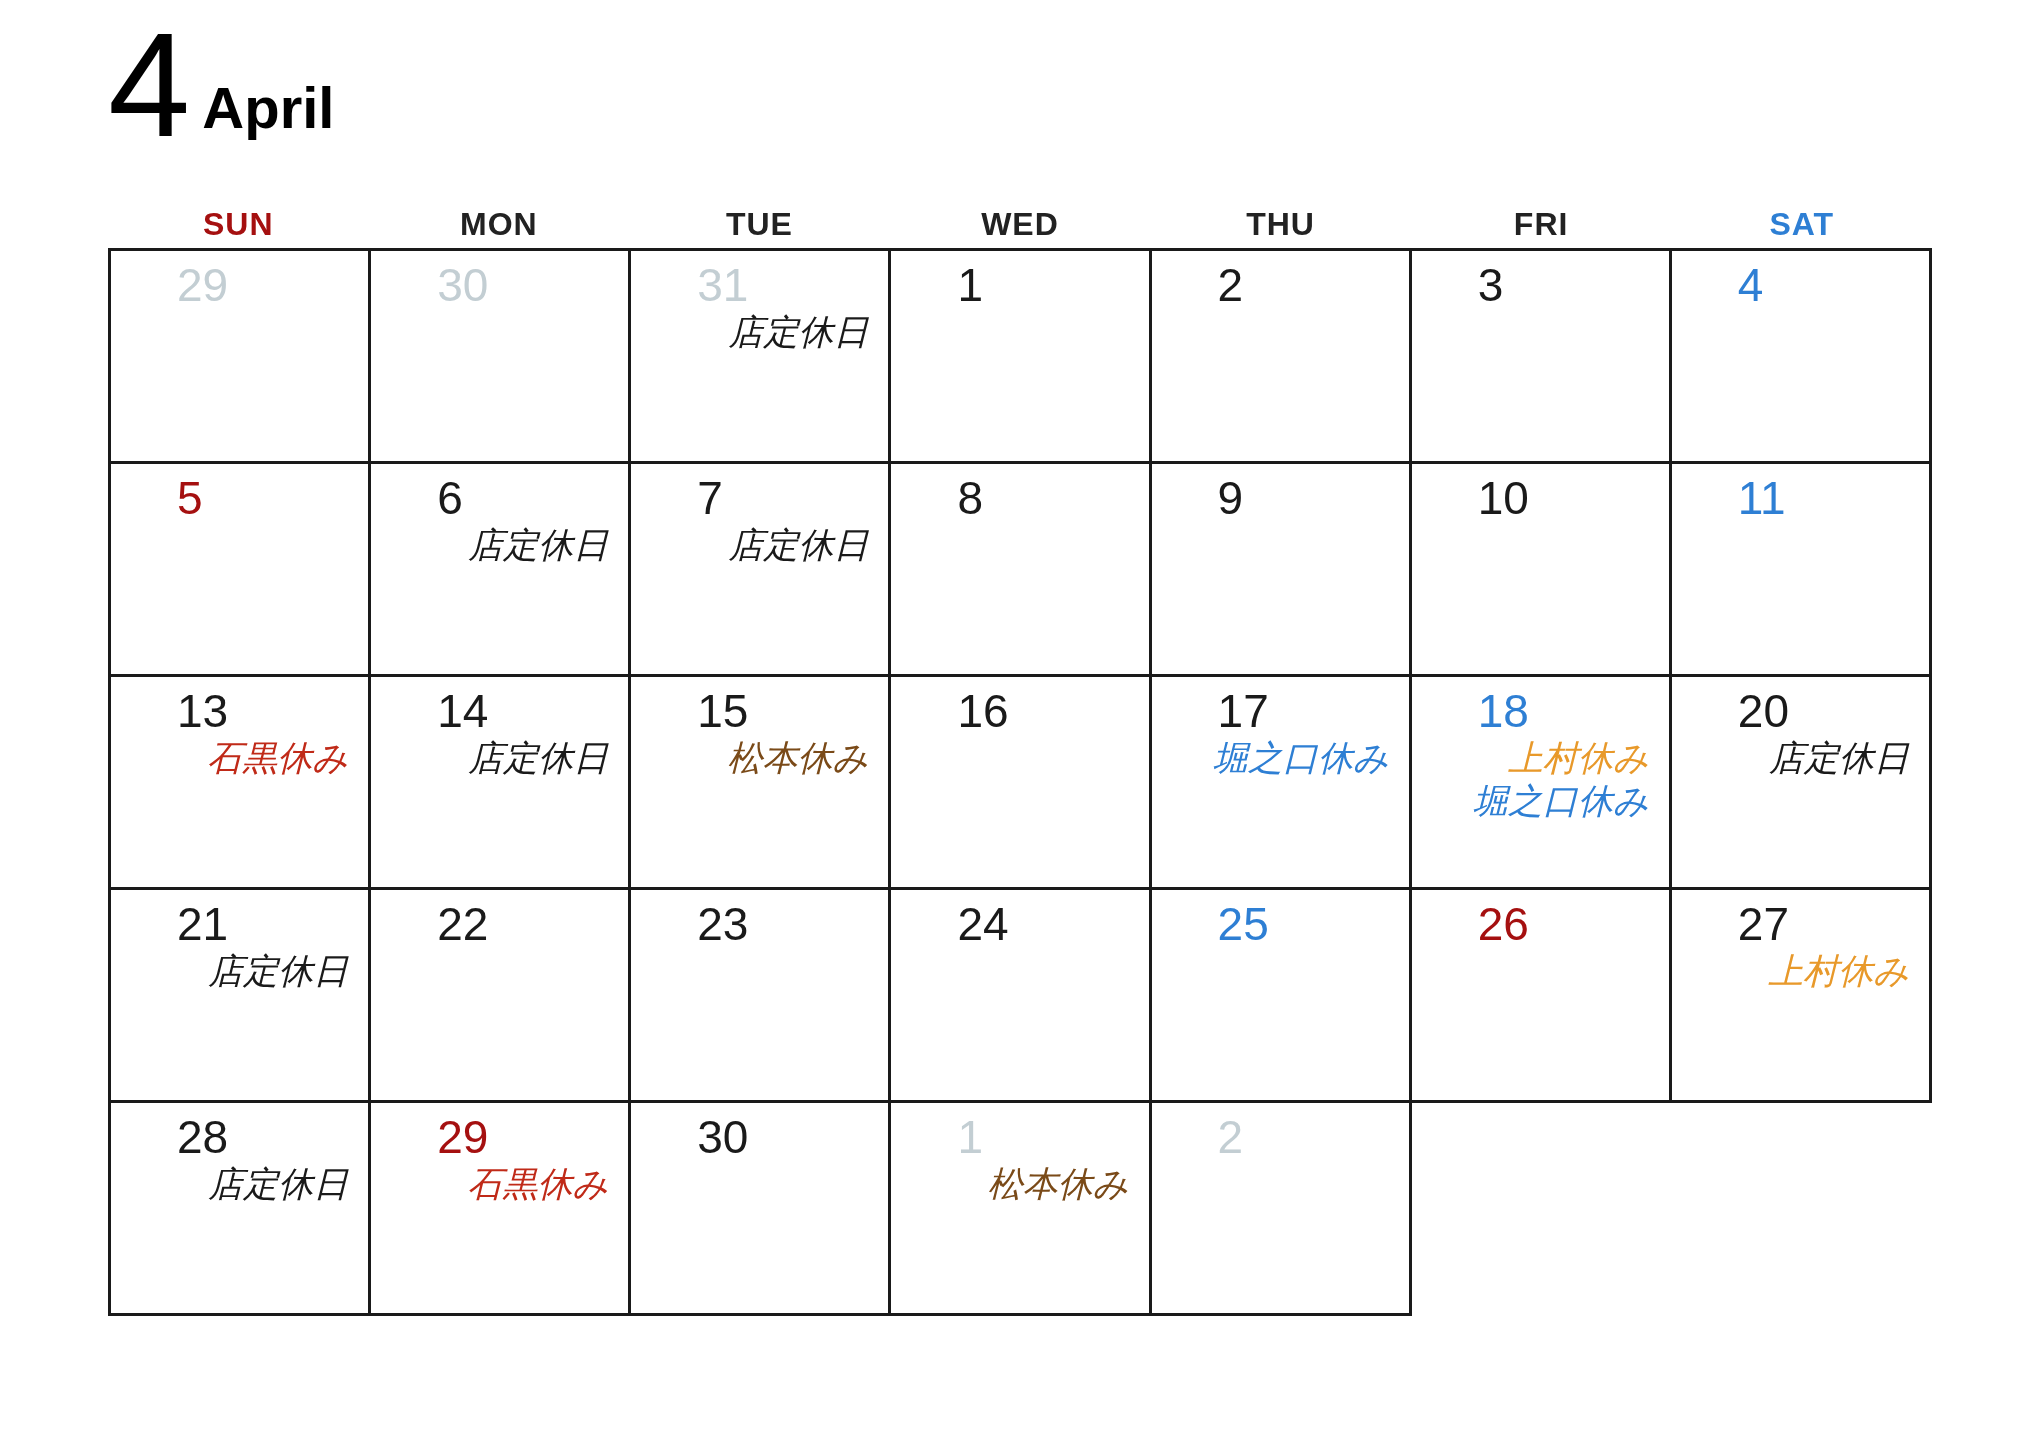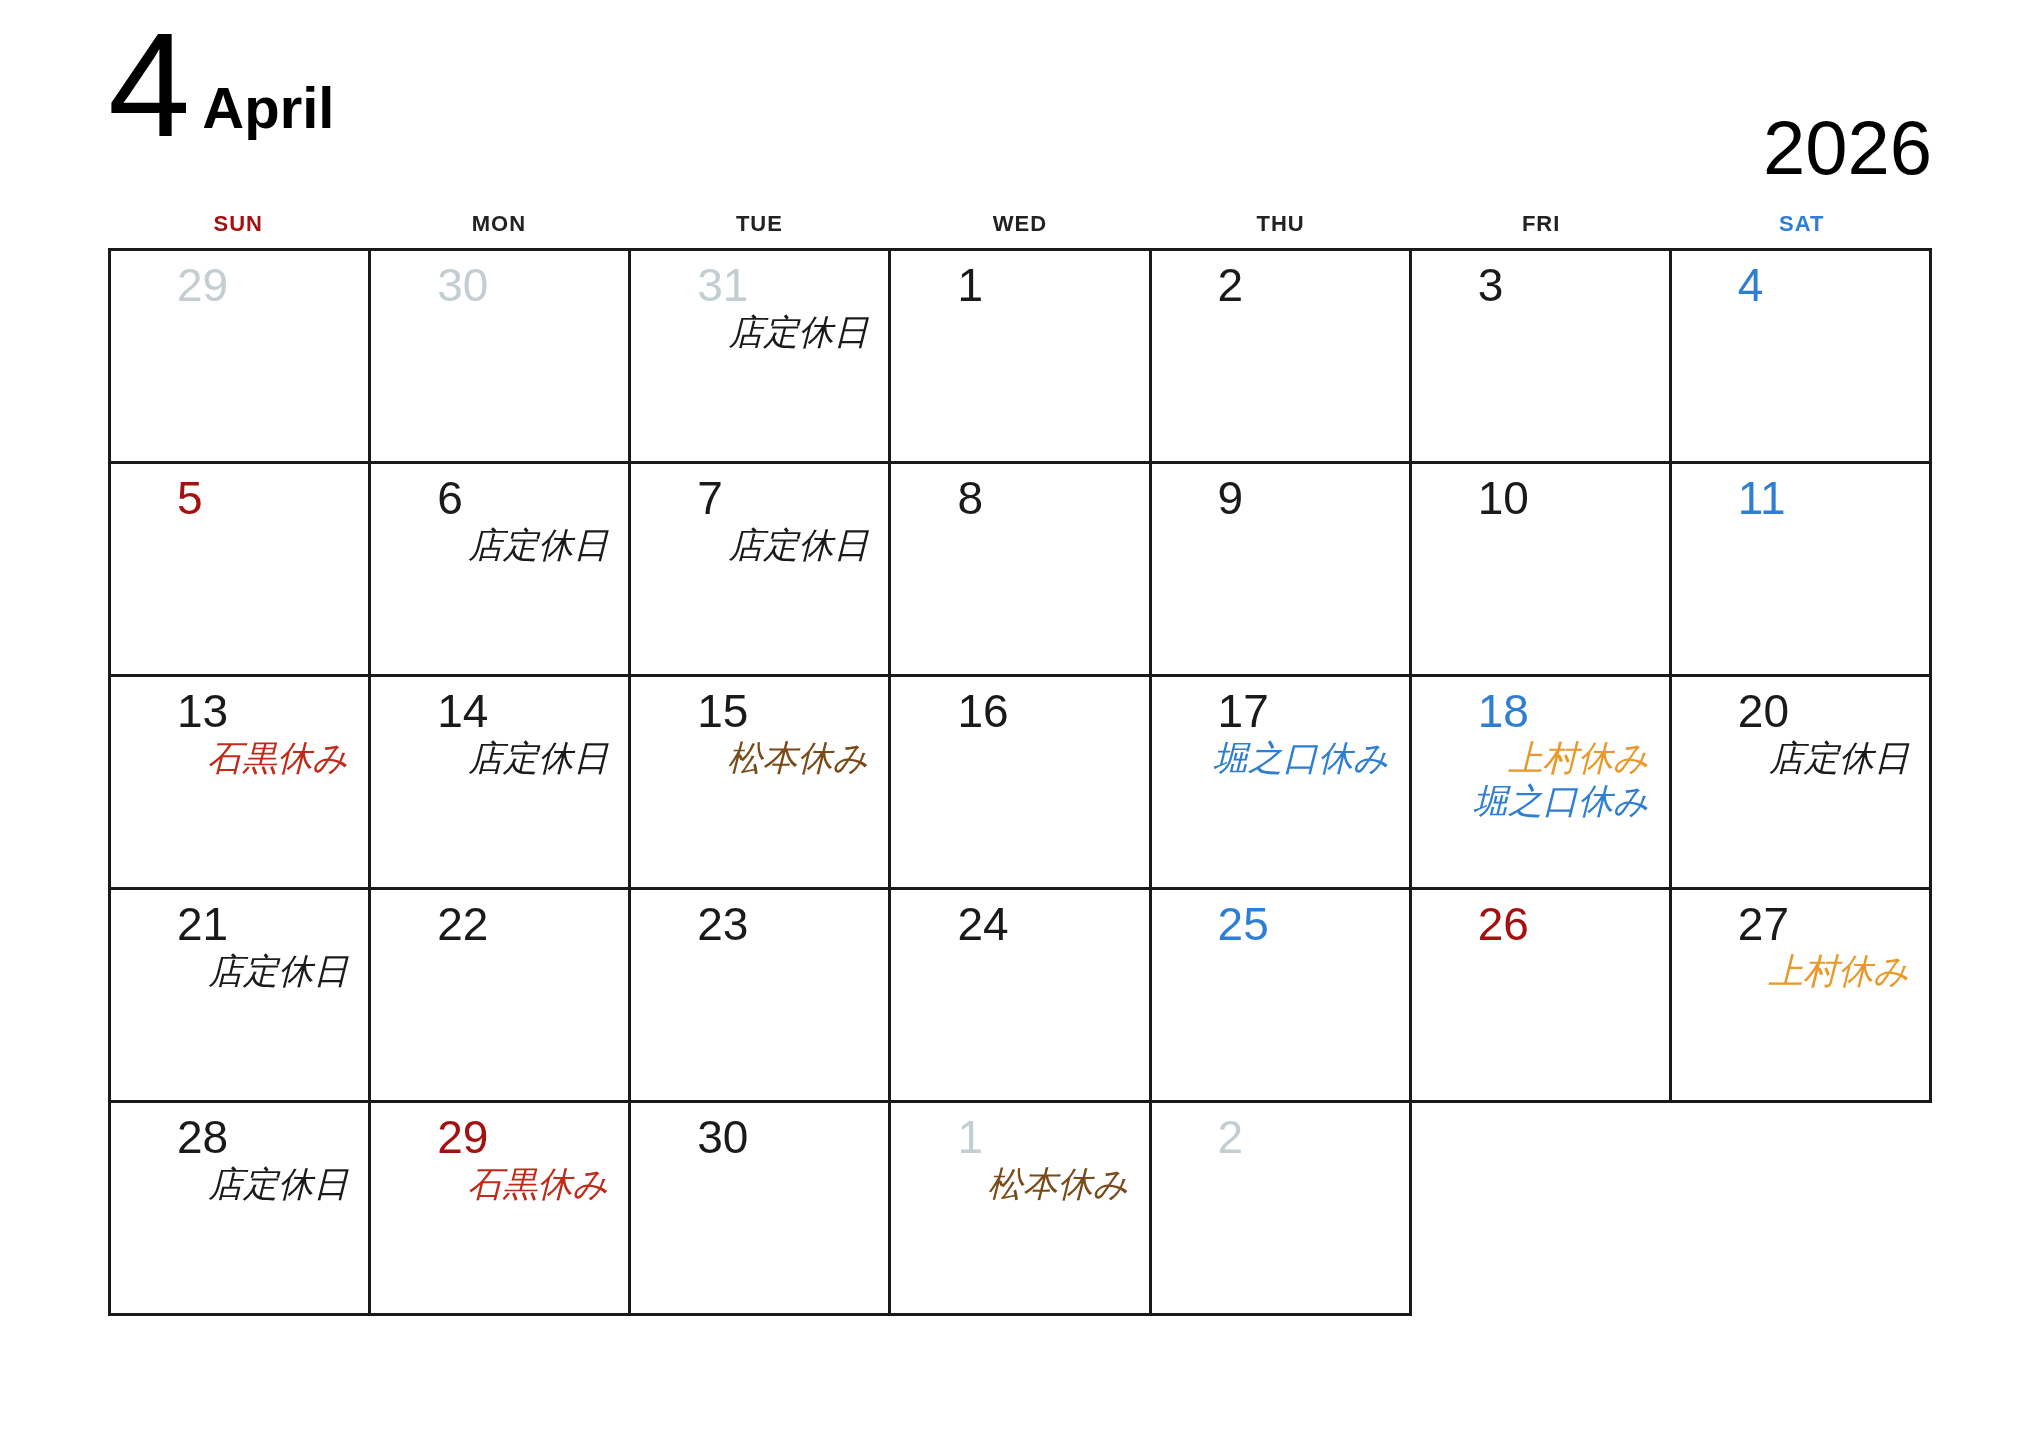--- a/index.html
+++ b/index.html
@@ -62,21 +62,21 @@
 
   
   .weekdays {
     display: grid;
     grid-template-columns: repeat(7, 1fr);
     height: 48px;
     align-items: center;
   }
   .weekday {
     text-align: center;
-    font-size: 22px;
+    font-size: 32px;
     font-weight: 700;
     letter-spacing: 1px;
     color: #222;
   }
   .weekday.sun { color: #a51010; }
   .weekday.sat { color: #2e7fd4; }
 
   
   .calendar {
     border-left: 3px solid #1a1a1a;
@@ -126,21 +126,20 @@
 </head>
 <body>
 
 <div class="page">
 
   <div class="header">
     <div class="month-block">
       <span class="month-num">4</span>
       <span class="month-name">April</span>
     </div>
-    <div class="year">2026</div>
   </div>
 
   <div class="weekdays" id="weekdays">
       <div class="weekday sun">SUN</div>
       <div class="weekday">MON</div>
       <div class="weekday">TUE</div>
       <div class="weekday">WED</div>
       <div class="weekday">THU</div>
       <div class="weekday">FRI</div>
       <div class="weekday sat">SAT</div>

